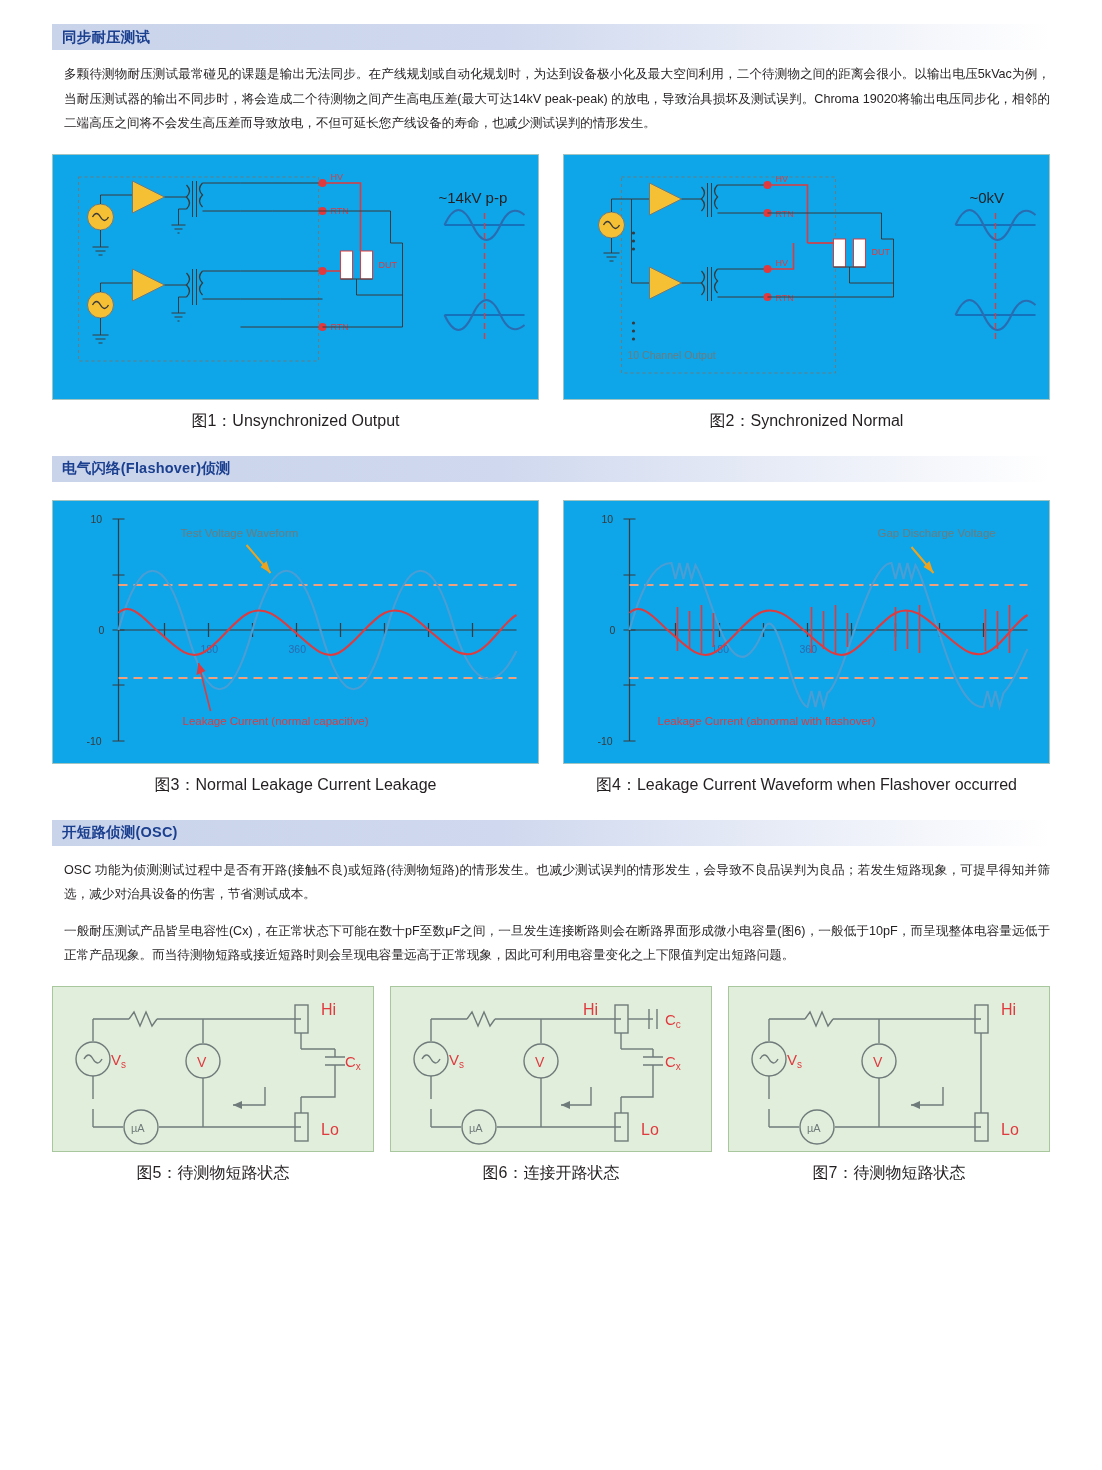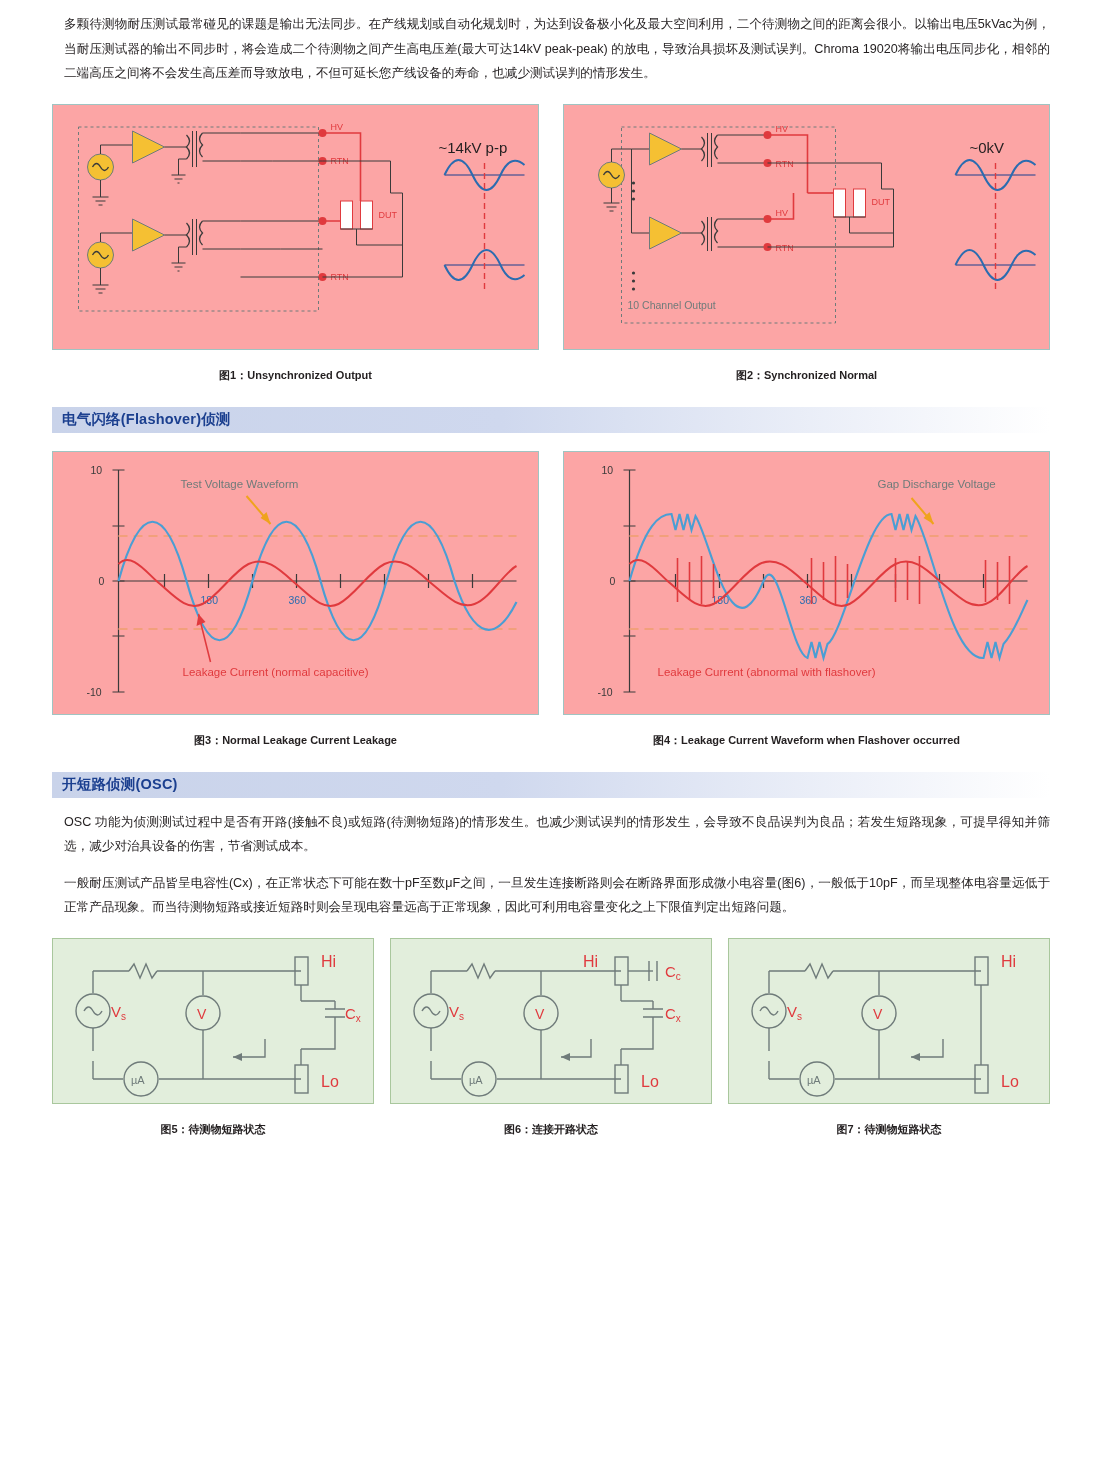--- a/index.html
+++ b/index.html
@@ -35,51 +35,53 @@
     font-size: 12.6px;
     line-height: 1.95;
     margin: 12px 0 0 12px;
     text-align: justify;
     color: #231f20;
   }
 
   
   .fig-row { display: flex; gap: 24px; margin-top: 18px; }
   .fig-box {
-    background: #fca5a5;
+    background: #0ea5e9;
     border: 1px solid #9fc4c2;
     flex: 1;
     position: relative;
   }
   .fig-cap {
     text-align: center;
-    font-size: 11px;
-    margin-top: 18px;
+    font-size: 16px;
+    margin-top: 11px;
     color: #231f20;
-    font-weight: bold;
   }
   .fig-cell { flex: 1; display: flex; flex-direction: column; }
 
   .box-h1 { height: 244px; }
   .box-h2 { height: 262px; }
   .box-h3 { height: 164px; }
 
   .green-box {
     background: #e2eedc;
     border: 1px solid #a9c79d;
   }
 
   svg { display: block; }
   .nsel { user-select:none; }
 </style>
 </head>
 <body>
 
 <div class="page">
 
+  <div class="sec-bar">
+    <span class="title">同步耐压测试</span>
+  </div>
   <p class="body">多颗待测物耐压测试最常碰见的课题是输出无法同步。在产线规划或自动化规划时，为达到设备极小化及最大空间利用，二个待测物之间的距离会很小。以输出电压5kVac为例，当耐压测试器的输出不同步时，将会造成二个待测物之间产生高电压差(最大可达14kV peak-peak) 的放电，导致治具损坏及测试误判。Chroma 19020将输出电压同步化，相邻的二端高压之间将不会发生高压差而导致放电，不但可延长您产线设备的寿命，也减少测试误判的情形发生。</p>
 
   <div class="fig-row">
 
     <div class="fig-cell">
       <div class="fig-box box-h1">
         <svg width="100%" height="244" viewBox="0 0 470 244" class="nsel">
 
           <rect x="18" y="22" width="240" height="184" fill="none" stroke="#6f7b7a" stroke-width="1" stroke-dasharray="3,3"></rect>
 

